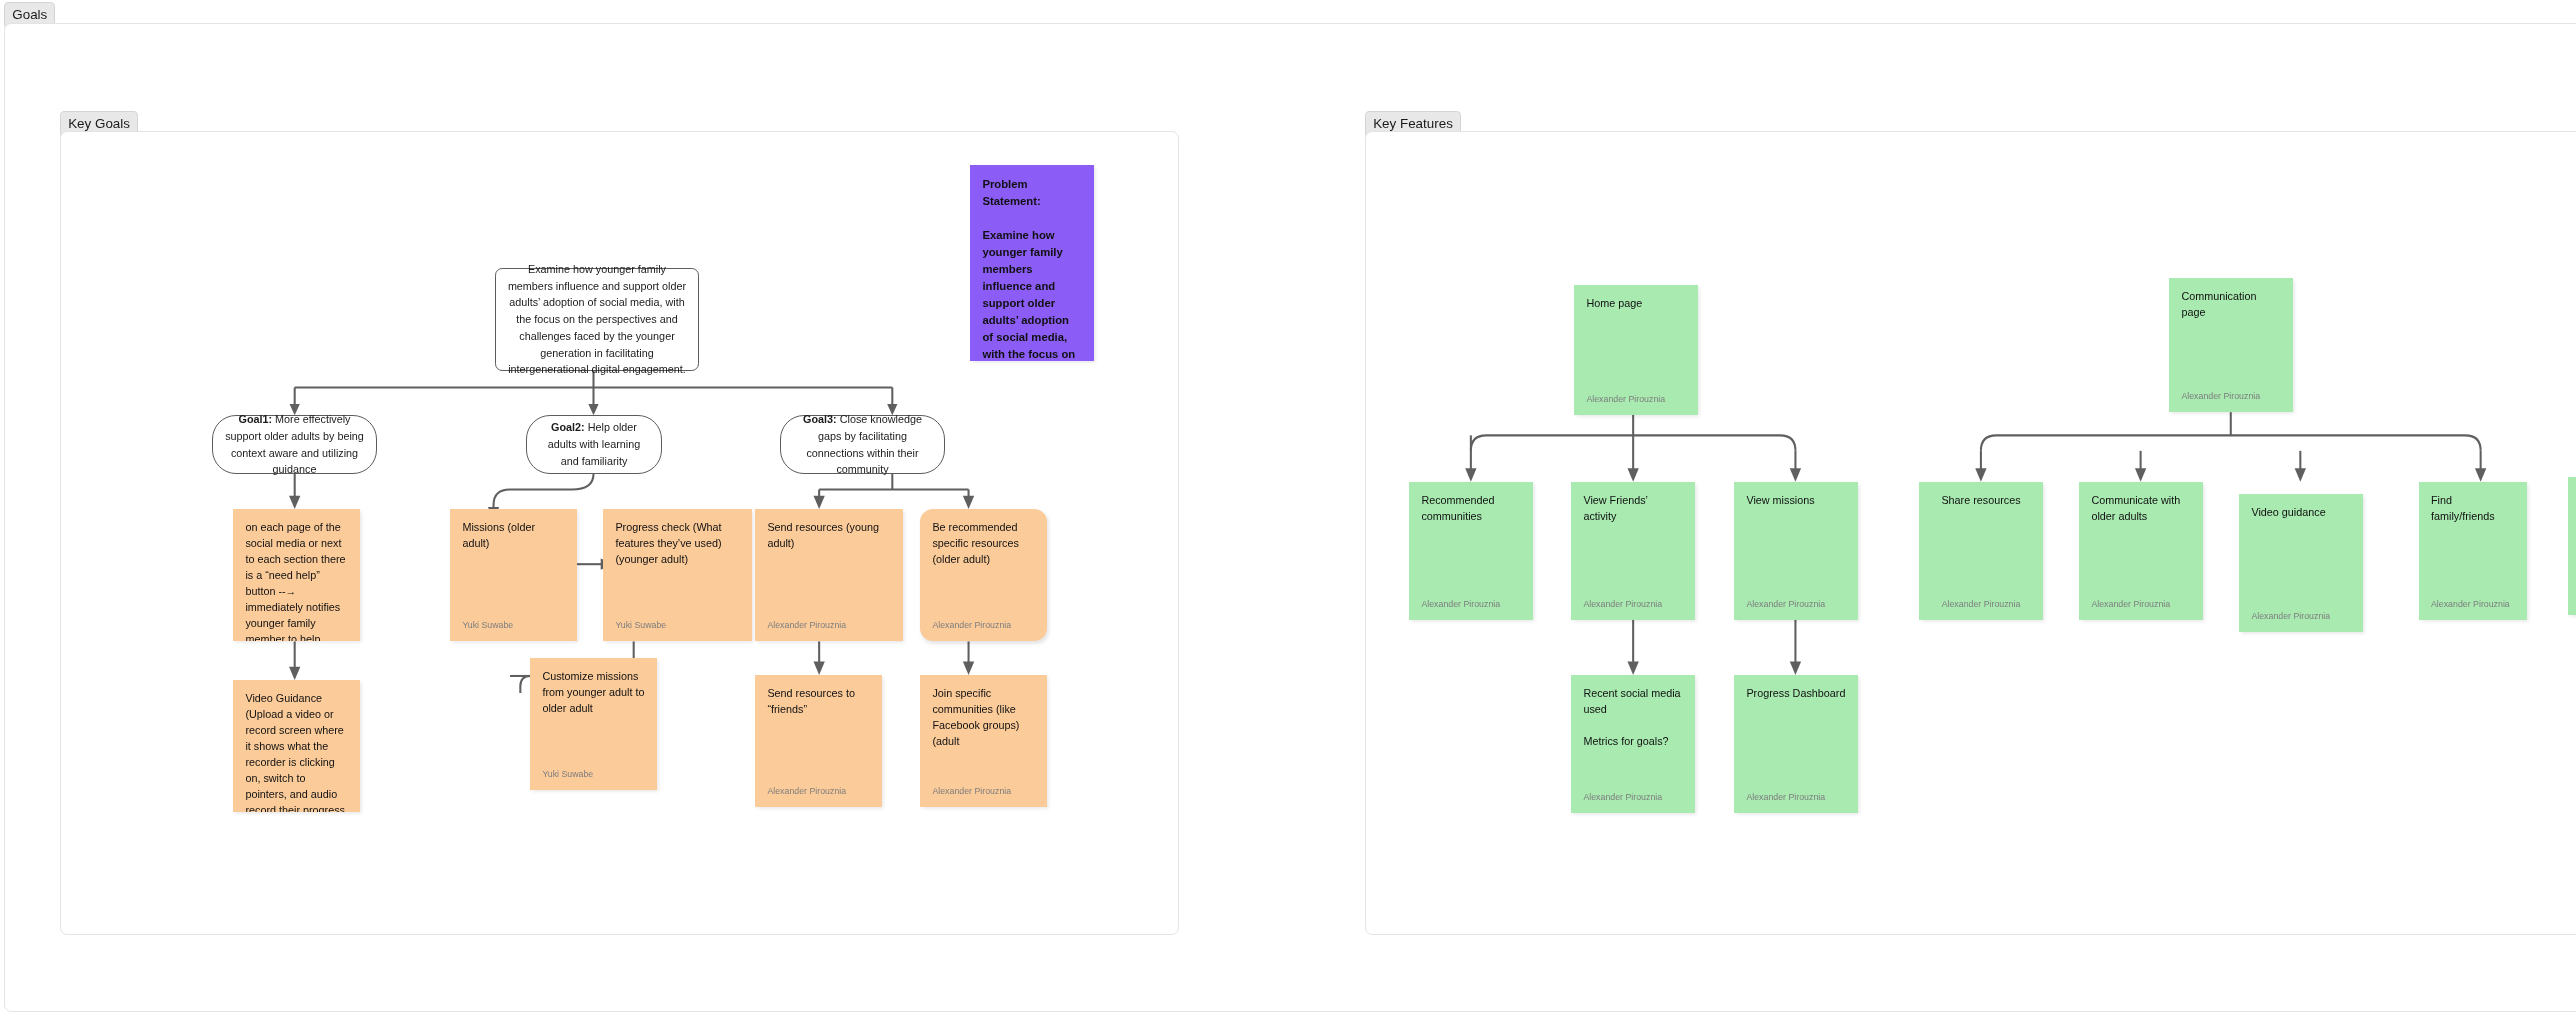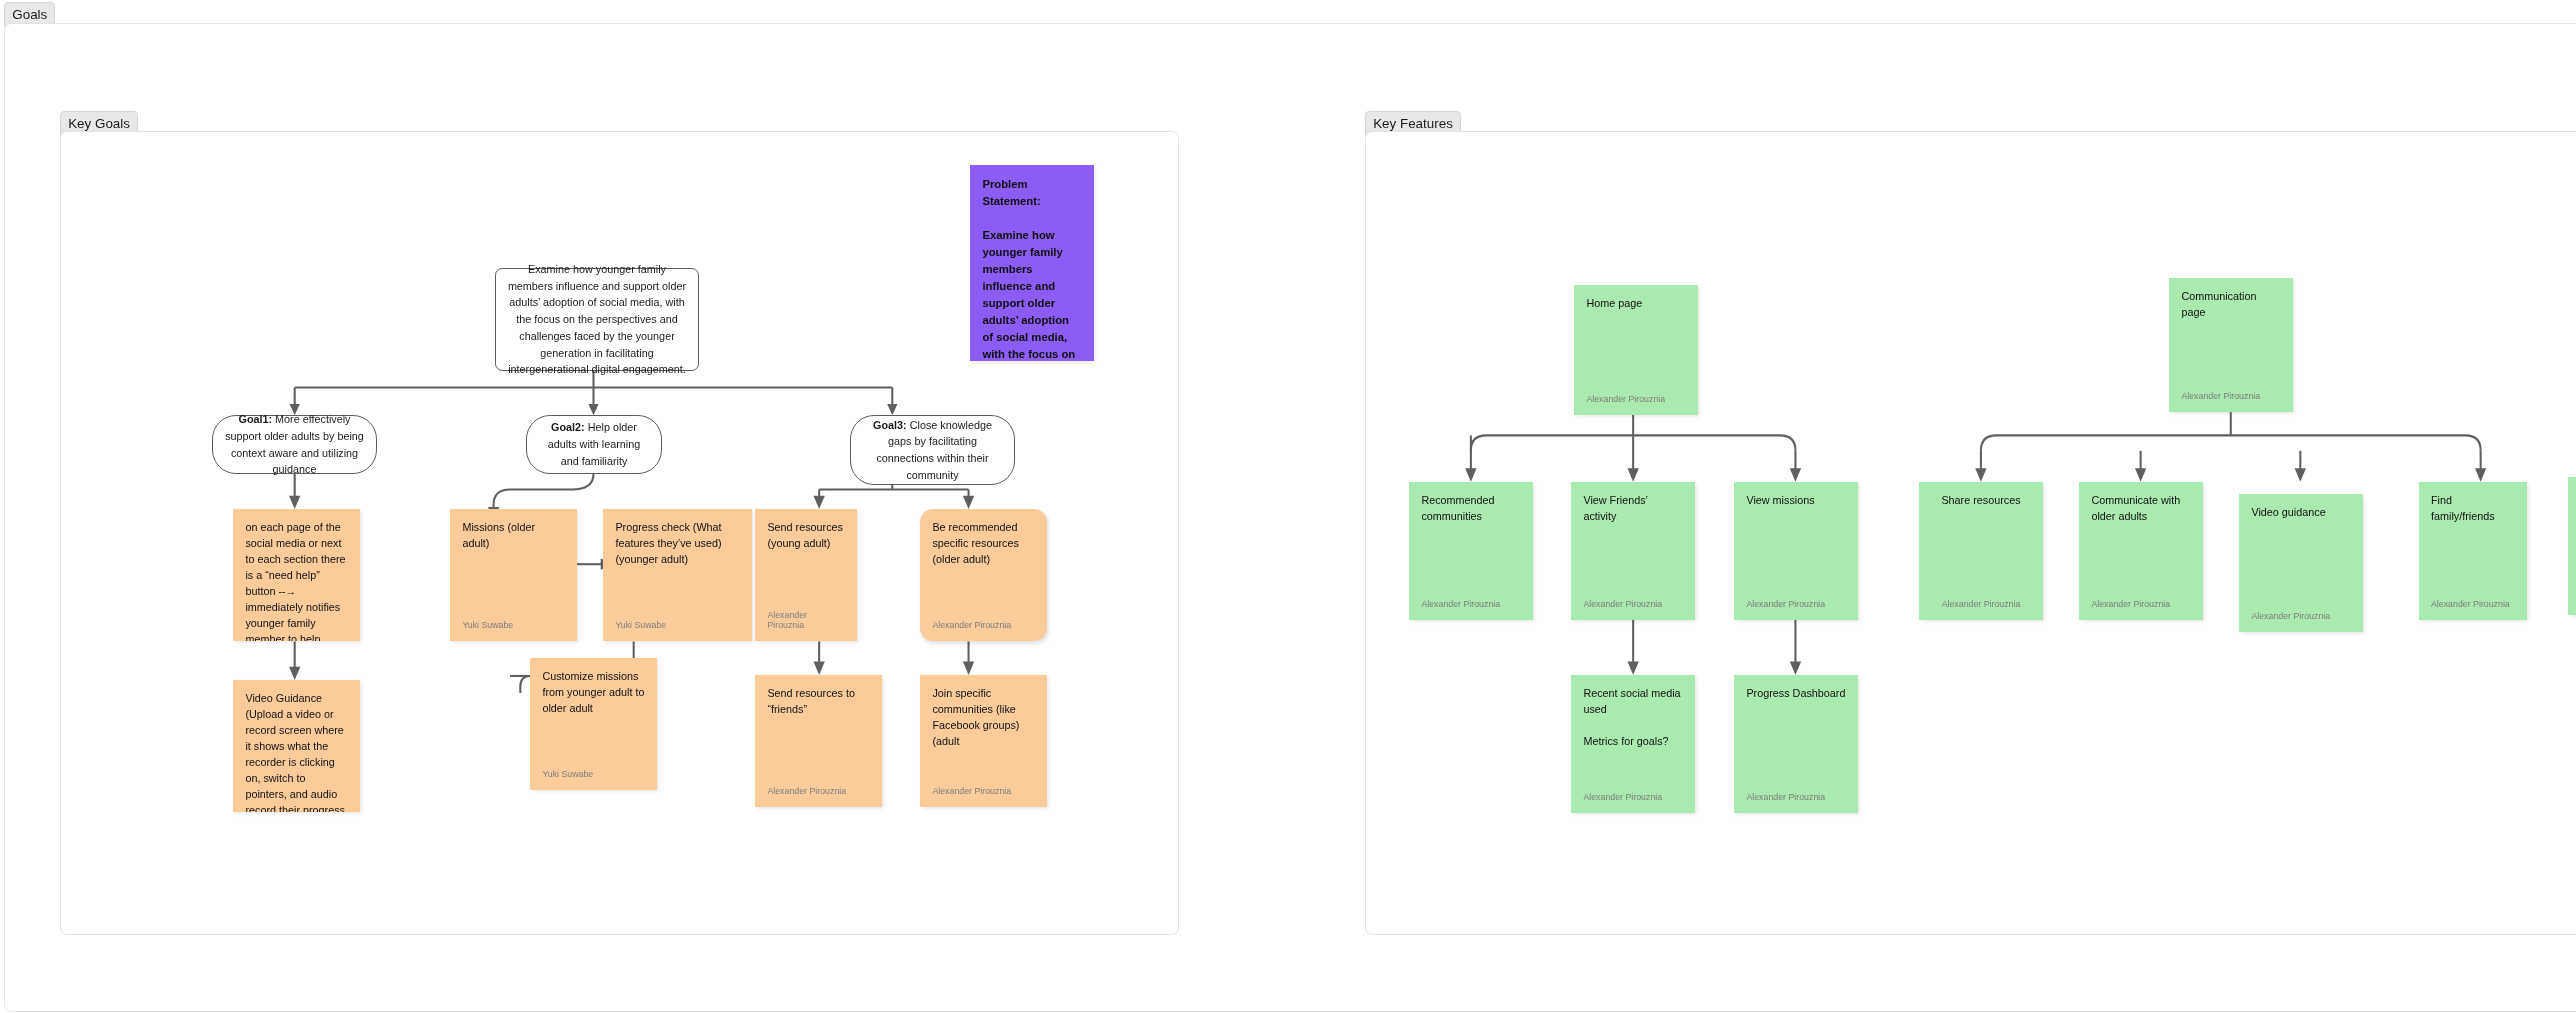--- a/index.html
+++ b/index.html
@@ -182,21 +182,21 @@
     <div class="note-body"><span>Problem Statement:</span><br><br><span>Examine how younger family members influence and support older adults’ adoption of social media, with the focus on the perspectives and challenges faced by the younger generation in facilitating intergenerational digital engagement.</span></div>
 
   </div>
 
   <div class="card pill" style="left:212px; top:415px; width:165px; height:59px;">
     <span class="card-text"><b class="goal-tag">Goal1:</b><span> More effectively support older adults by being context aware and utilizing guidance</span></span>
   </div>
   <div class="card pill" style="left:526px; top:415px; width:136px; height:59px;">
     <span class="card-text"><b class="goal-tag">Goal2:</b><span>  Help older adults with learning and familiarity</span></span>
   </div>
-  <div class="card pill" style="left:850px; top:415px; width:165px; height:70px;">
+  <div class="card pill" style="left:780px; top:415px; width:165px; height:59px;">
     <span class="card-text"><b class="goal-tag">Goal3:</b><span> Close knowledge gaps by  facilitating connections within their community</span></span>
   </div>
 
   <div class="note orange" style="left:233px; top:509px; width:127px; height:132px;">
     <div class="note-body">on each page of the social media or next to each section there is a “need help” button --→ immediately notifies younger family member to help using video/screen recording/ calling (context awar)</div>
 
   </div>
   <div class="note orange" style="left:233px; top:680px; width:127px; height:132px;">
     <div class="note-body">Video Guidance (Upload a video or record screen where it shows what the recorder is clicking on, switch to pointers, and audio record their progress (auto closed caption as well))</div>
 
@@ -208,21 +208,21 @@
   </div>
   <div class="note orange" style="left:603px; top:509px; width:149px; height:132px;">
     <div class="note-body">Progress check (What features they’ve used) (younger adult)</div>
     <div class="note-author">Yuki Suwabe</div>
   </div>
   <div class="note orange" style="left:530px; top:658px; width:127px; height:132px;">
     <div class="note-body">Customize missions from younger adult to older adult</div>
     <div class="note-author">Yuki Suwabe</div>
   </div>
 
-  <div class="note orange" style="left:755px; top:509px; width:102px; height:132px;">
+  <div class="note orange" style="left:755px; top:509px; width:148px; height:132px;">
     <div class="note-body">Send resources (young adult)</div>
     <div class="note-author">Alexander Pirouznia</div>
   </div>
   <div class="note orange" style="left:920px; top:509px; width:127px; height:132px;border-radius:13px;">
     <div class="note-body">Be recommended specific resources (older adult)</div>
     <div class="note-author">Alexander Pirouznia</div>
   </div>
   <div class="note orange" style="left:755px; top:675px; width:127px; height:132px;">
     <div class="note-body">Send resources to “friends”</div>
     <div class="note-author">Alexander Pirouznia</div>

